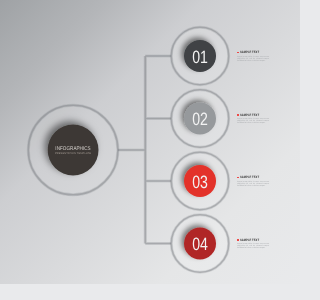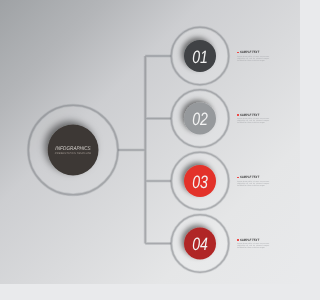--- a/index.html
+++ b/index.html
@@ -1,18 +1,18 @@
 <!DOCTYPE html>
 <html><head>
 <meta charset="utf-8">
 <style>
   html,body{margin:0;padding:0;width:300px;height:300px;overflow:hidden;}
   body{font-family:"Liberation Sans",sans-serif;background:#e9eaec;
        -webkit-font-smoothing:antialiased;text-rendering:geometricPrecision;}
-  #stage{position:relative;width:300px;height:284px;overflow:hidden;font-style:italic;}
+  #stage{position:relative;width:300px;height:284px;overflow:hidden;}
   #art{position:absolute;left:0;top:0;}
 
   
   .num{position:absolute;left:0;width:400px;text-align:center;
        font-size:71.6px;line-height:71.6px;font-weight:300;color:#f3f3f3;
        transform:scale(0.197,0.25);transform-origin:50% 50%;white-space:nowrap;}
 
   
   .hub-text{position:absolute;left:0;top:0;width:300px;}
   .hub-title{position:absolute;left:-127.3px;top:136.6px;width:400px;text-align:center;

